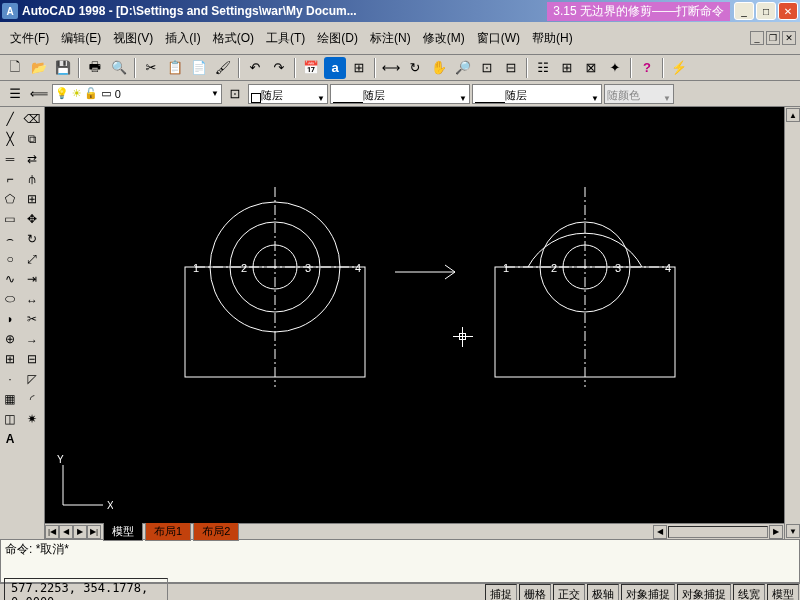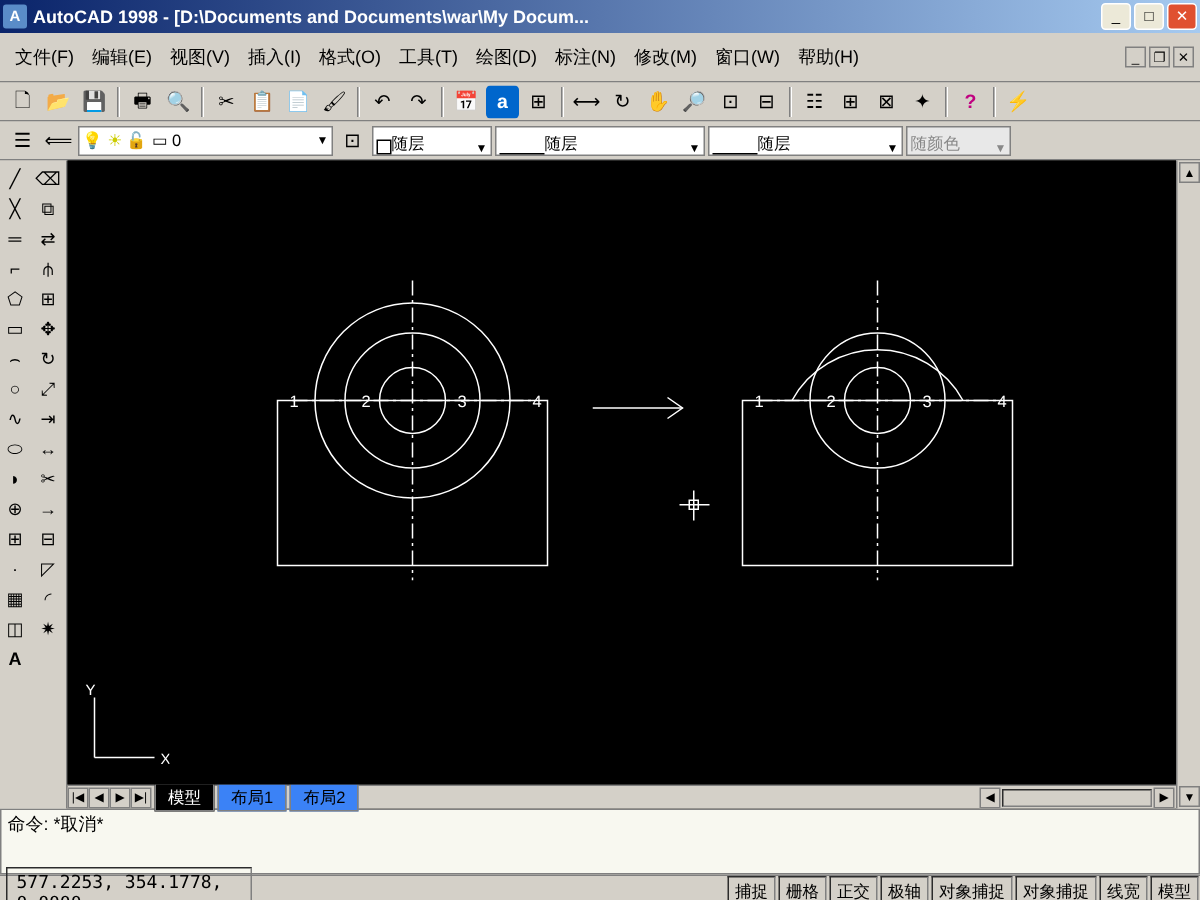--- a/index.html
+++ b/index.html
@@ -41,41 +41,42 @@
 .crosshair { position: absolute; width: 20px; height: 20px; }
 .crosshair::before, .crosshair::after { content: ''; position: absolute; background: #fff; }
 .crosshair::before { left: 9px; top: 0; width: 1px; height: 20px; }
 .crosshair::after { top: 9px; left: 0; height: 1px; width: 20px; }
 .crosshair .box { position: absolute; left: 6px; top: 6px; width: 7px; height: 7px; border: 1px solid #fff; }
 .hscroll { height: 16px; background: #d4d0c8; display: flex; align-items: center; border-top: 1px solid #808080; }
 .tab-btns { display: flex; align-items: center; height: 16px; }
 .tab-nav { width: 14px; height: 14px; border: 1px solid #808080; display: flex; align-items: center; justify-content: center; font-size: 8px; cursor: pointer; background: #d4d0c8; }
 .model-tab { padding: 1px 8px; font-size: 11px; border: 1px solid #808080; cursor: pointer; margin-left: 2px; }
 .model-tab.active { background: #000; color: #fff; }
-.model-tab.inactive { background: #3b82f6; }
+.model-tab.inactive { background: #c2410c; }
 .vscroll { width: 16px; background: #d4d0c8; border-left: 1px solid #808080; display: flex; flex-direction: column; }
 .sbtn { width: 14px; height: 14px; border: 1px solid #808080; background: #d4d0c8; margin: 1px; display: flex; align-items: center; justify-content: center; font-size: 8px; cursor: pointer; }
 .sthumb { flex: 1; }
 .cmd-area { height: 44px; background: #f8f8f0; border: 1px solid #808080; display: flex; flex-direction: row; font-family: "SimSun", monospace; font-size: 12px; }
 .cmd-line { padding: 1px 4px; white-space: nowrap; overflow: hidden; }
 .status-bar { height: 22px; background: #d4d0c8; display: flex; align-items: center; border-top: 1px solid #808080; font-size: 12px; }
 .status-coords { width: 164px; border: 1px inset #808080; padding: 2px 6px; margin: 1px 4px; font-family: monospace; }
 .status-toggle { border: 1px inset #808080; padding: 2px 4px; margin: 1px 1px; cursor: pointer; font-size: 11px; }
 .bulb { color: #cc0; }
 .sun { color: #cc0; }
 .lock { color: #555; }
 </style>
 </head>
 <body>
 
 <div class="title-bar">
   <span class="icon">A</span>
   <span class="title-text">
-    <span>AutoCAD 1998 - </span><span>[D:\Documents and Documents\war\My Docum...</span>
+    <span>AutoCAD 1998 - </span><span>[D:\Settings and Settings\war\My Docum...</span>
   </span>
+  <span class="overlay">3.15 无边界的修剪——打断命令</span>
   <div class="win-btns">
     <div class="win-btn">_</div>
     <div class="win-btn">□</div>
     <div class="win-btn close">✕</div>
   </div>
 </div>
 
 <div class="menu-bar">
   <div class="menu-item">文件(F)</div>
   <div class="menu-item">编辑(E)</div>

